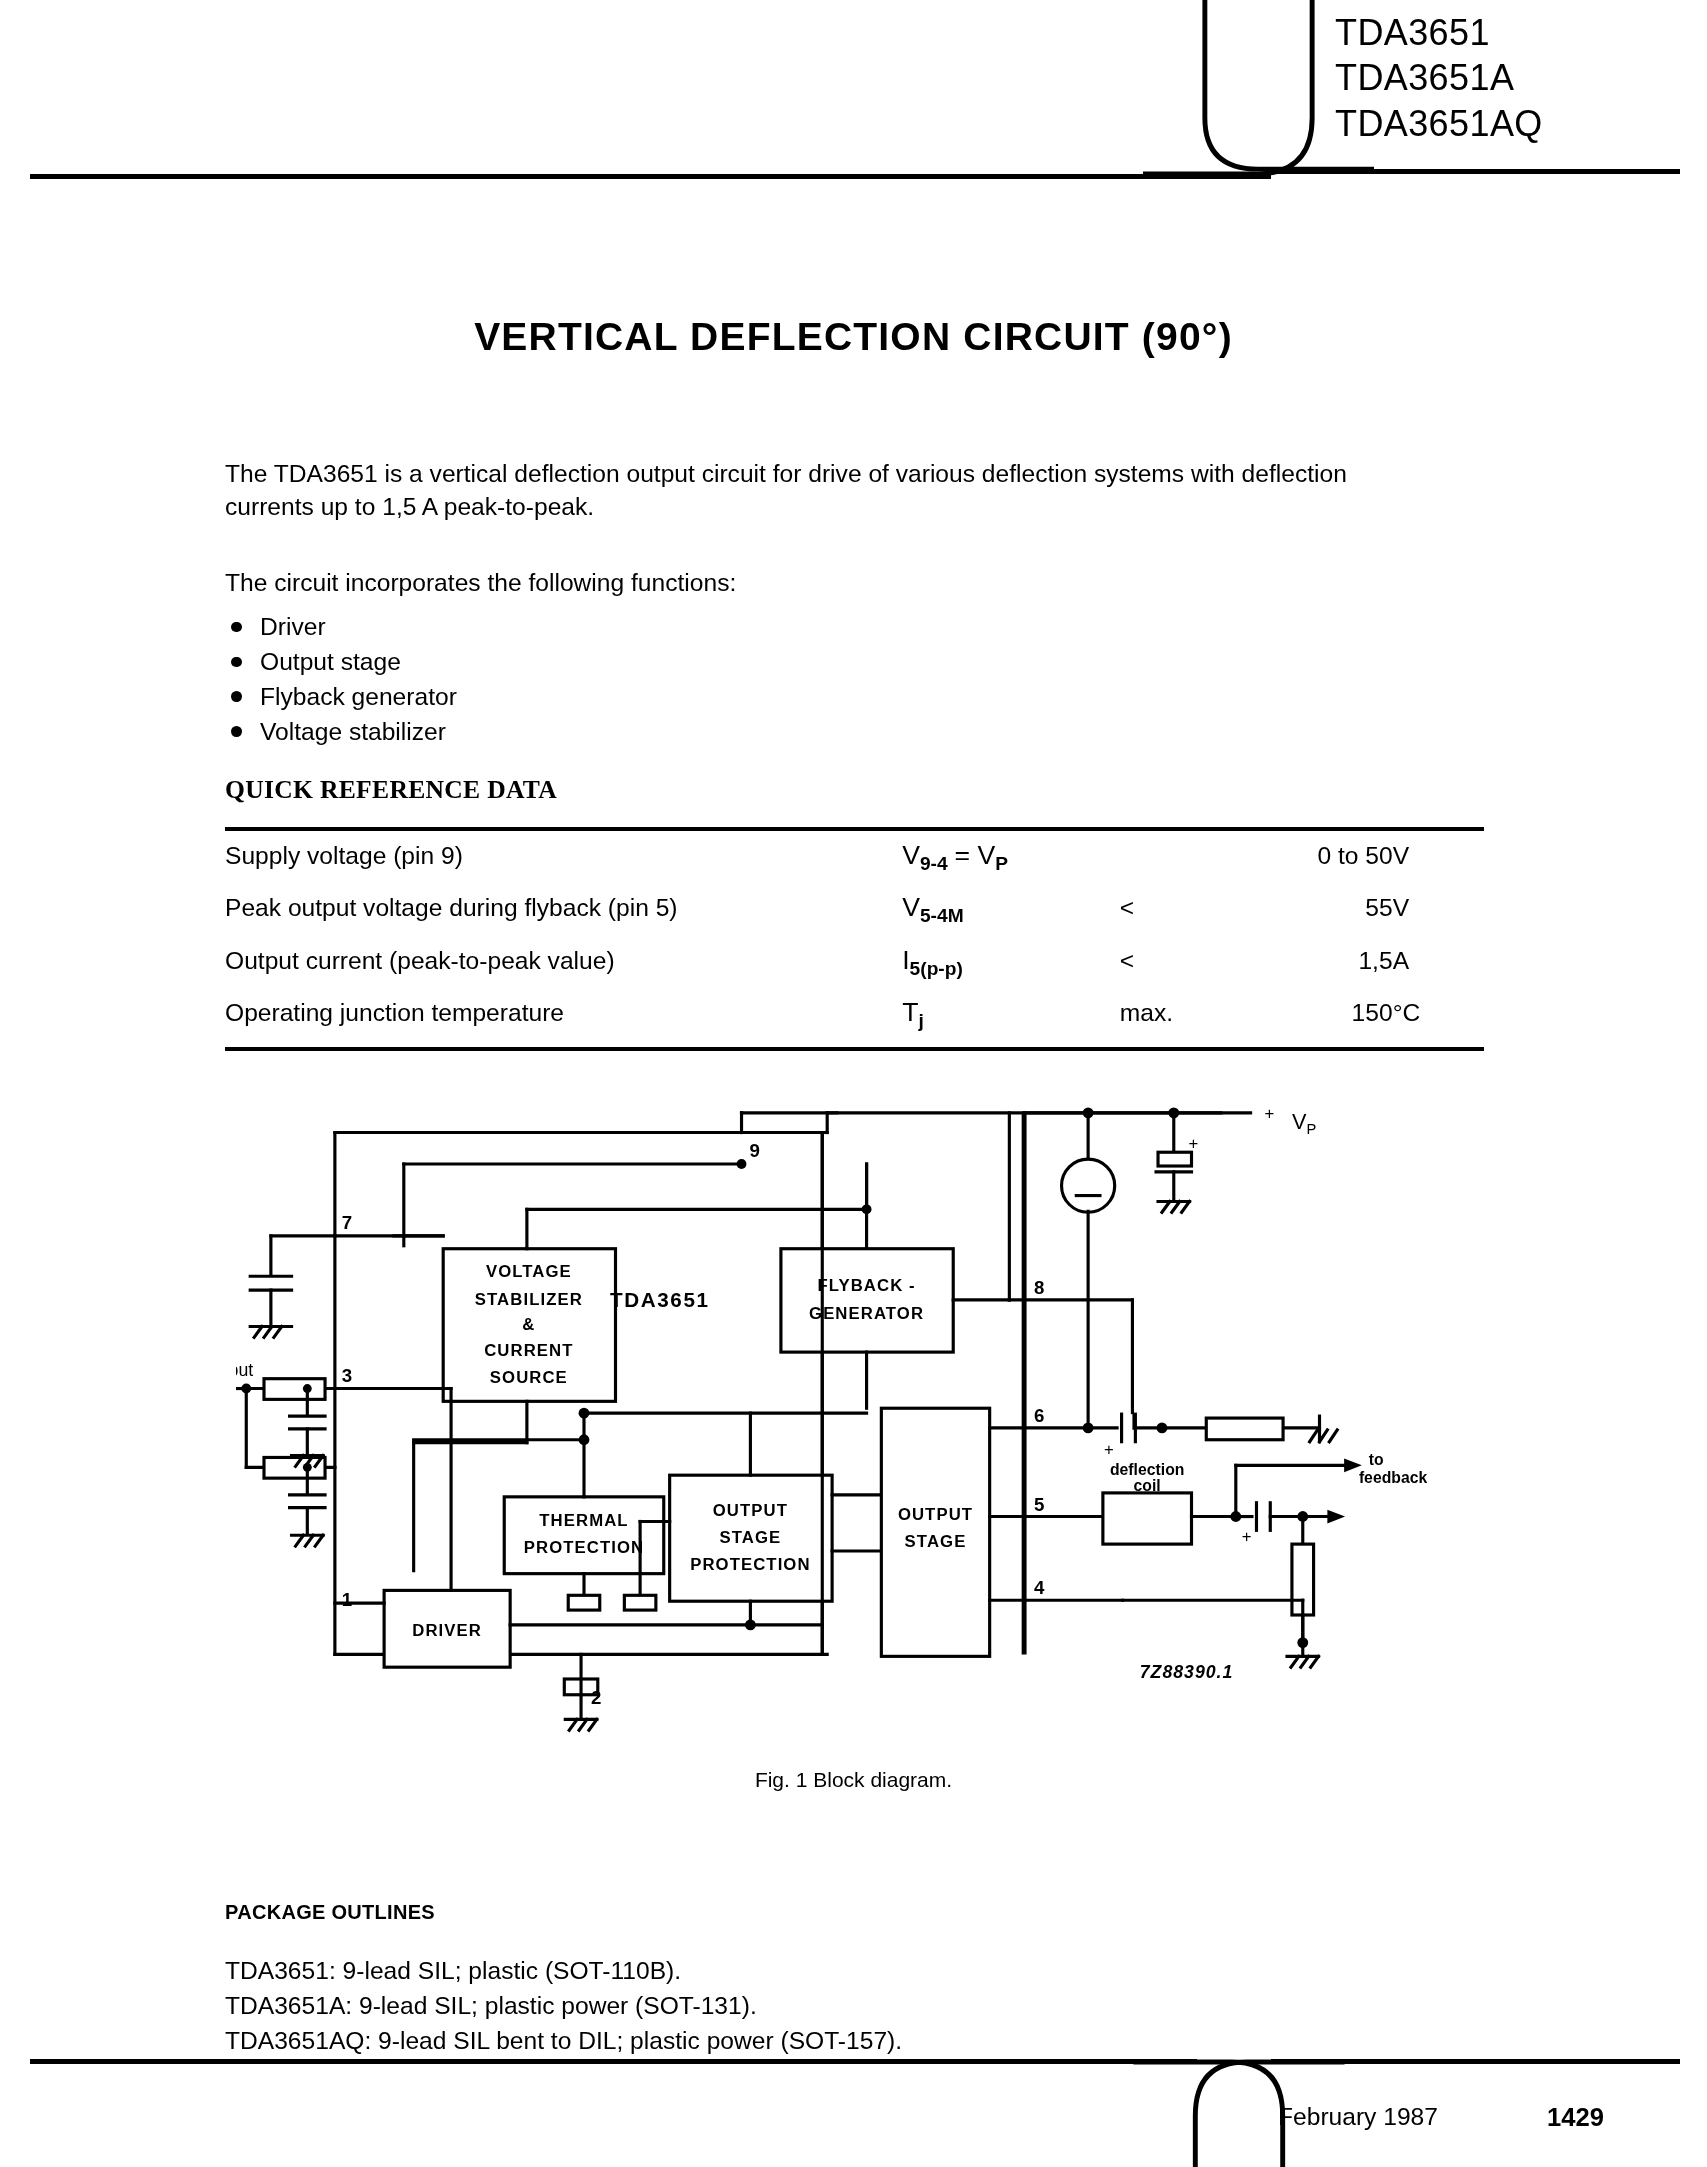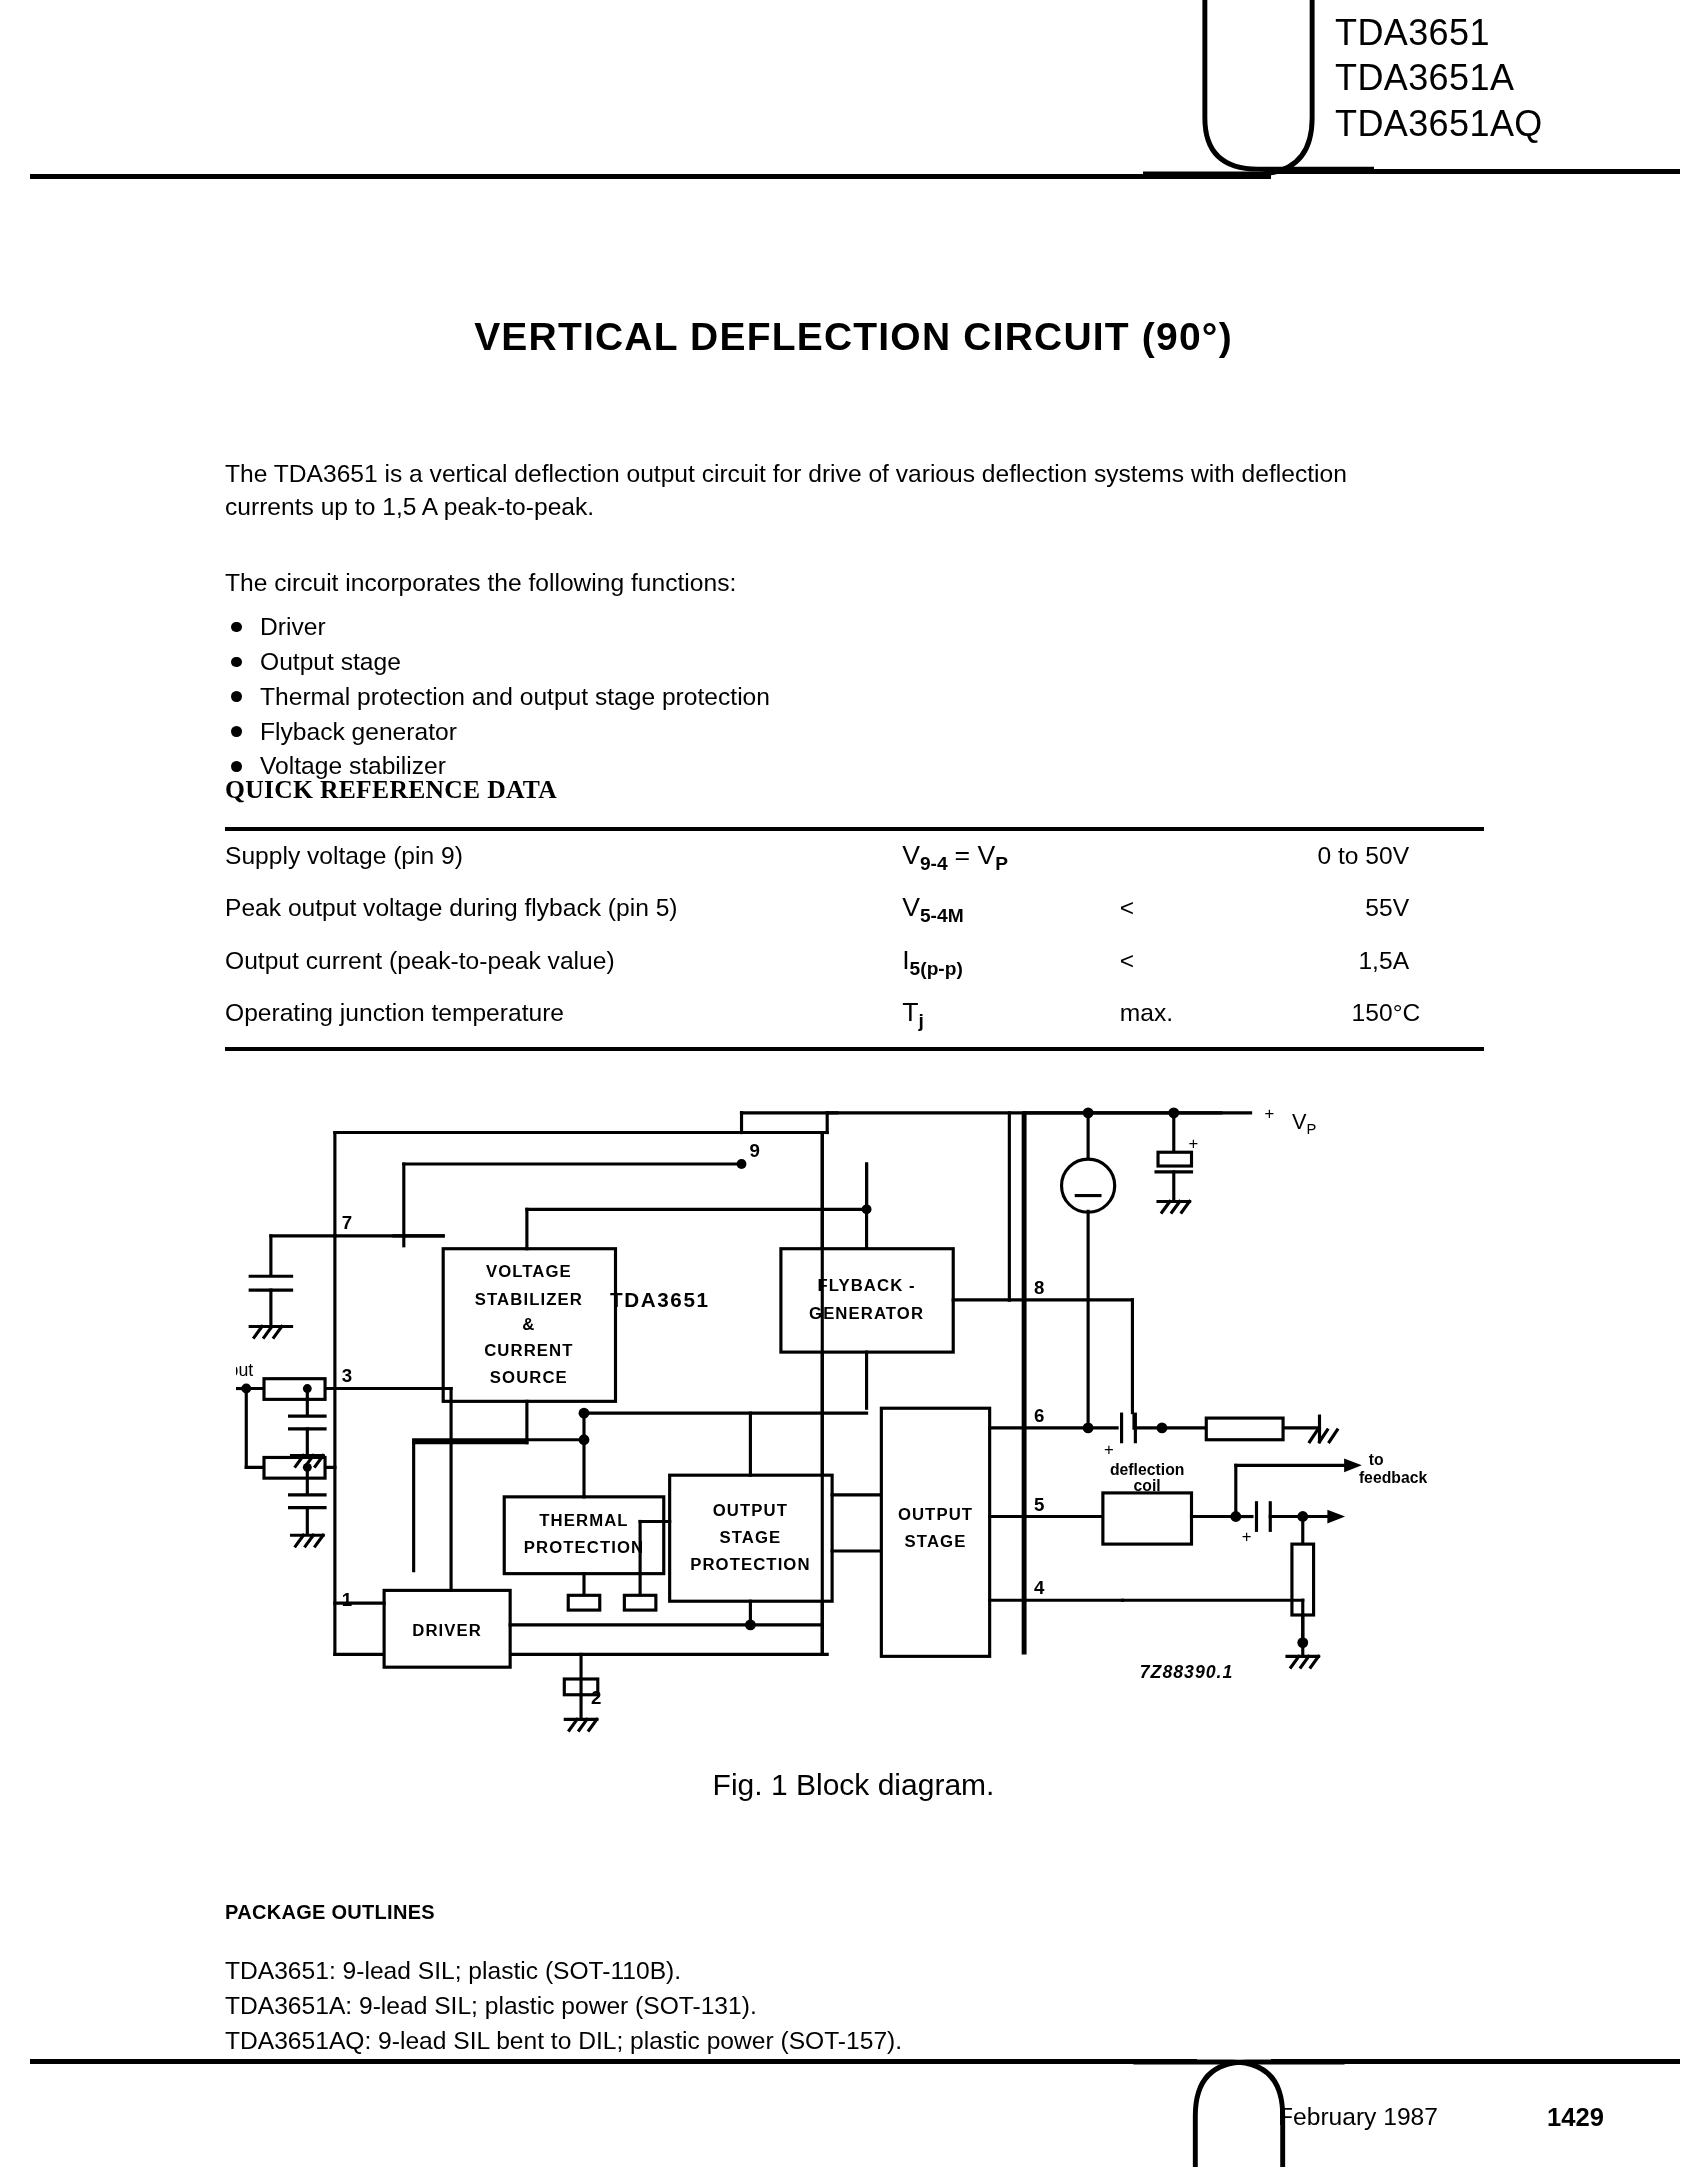--- a/index.html
+++ b/index.html
@@ -43,21 +43,21 @@
   td.c-desc{width:660px;}
   td.c-sym{width:212px;padding-left:17.7px;}
   td.c-cond{width:138px;text-align:left;}
   td.c-val{width:128px;text-align:right;}
   td.c-unit{width:89px;text-align:left;padding-left:17.7px;}
   sub{font-size:.78em;font-weight:700;vertical-align:-.30em;}
   .sym{font-size:26.6px;}
 
   
   .diagram{position:absolute;left:236px;top:1103px;width:1399px;height:640px;}
-  .fig-cap{position:absolute;left:0;top:1768px;width:1707px;text-align:center;font-size:30px;}
+  .fig-cap{position:absolute;left:0;top:1768px;width:1707px;text-align:center;font-size:21px;}
 
   
   .pkg-head{position:absolute;left:225px;top:1901px;font-size:20px;font-weight:700;letter-spacing:0.3px;}
   .pkg-list{position:absolute;left:225px;top:1953px;font-size:24.6px;line-height:1.43;}
 
   
   .ftr-rule{position:absolute;left:29.6px;top:2059px;width:1167px;height:4.9px;background:#000;}
   .ftr-rule2{position:absolute;left:1271px;top:2059px;width:409px;height:4.9px;background:#000;}
   .ftr-curve-a{position:absolute;left:1133px;top:2059px;width:158px;height:108px;}
   .ftr-curve-b{position:absolute;left:1187px;top:2059px;width:158px;height:108px;}
@@ -88,21 +88,20 @@
 
   <div class="intro">
     <p>The TDA3651 is a vertical deflection output circuit for drive of various deflection systems with deflection currents up to 1,5 A peak-to-peak.</p>
   </div>
 
   <div class="fnlist">
     <p class="lead">The circuit incorporates the following functions:</p>
     <ul>
       <li><span class="bul"></span><span>Driver</span></li>
       <li><span class="bul"></span><span>Output stage</span></li>
-      <li><span class="bul"></span><span>Thermal protection and output stage protection</span></li>
       <li><span class="bul"></span><span>Flyback generator</span></li>
       <li><span class="bul"></span><span>Voltage stabilizer</span></li>
     </ul>
   </div>
 
   <div class="qrd-head">QUICK REFERENCE DATA</div>
   <div class="qrd-wrap">
     <div class="rule-top"></div>
     <table class="qrd">
       <tbody>

